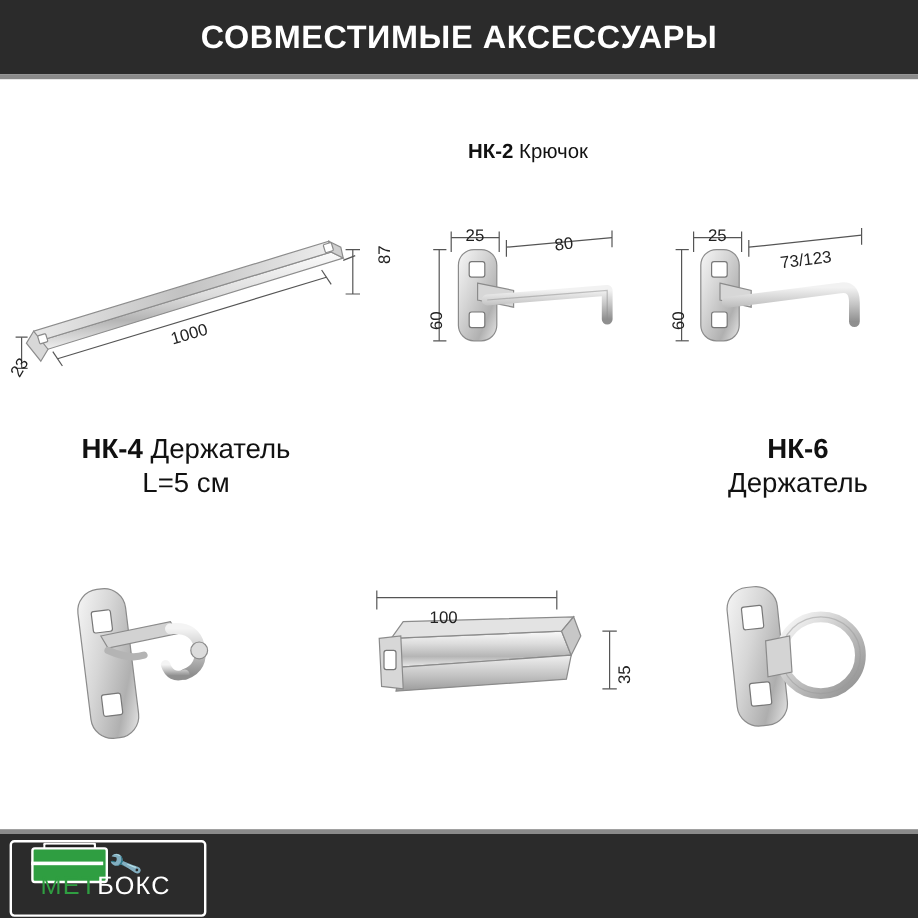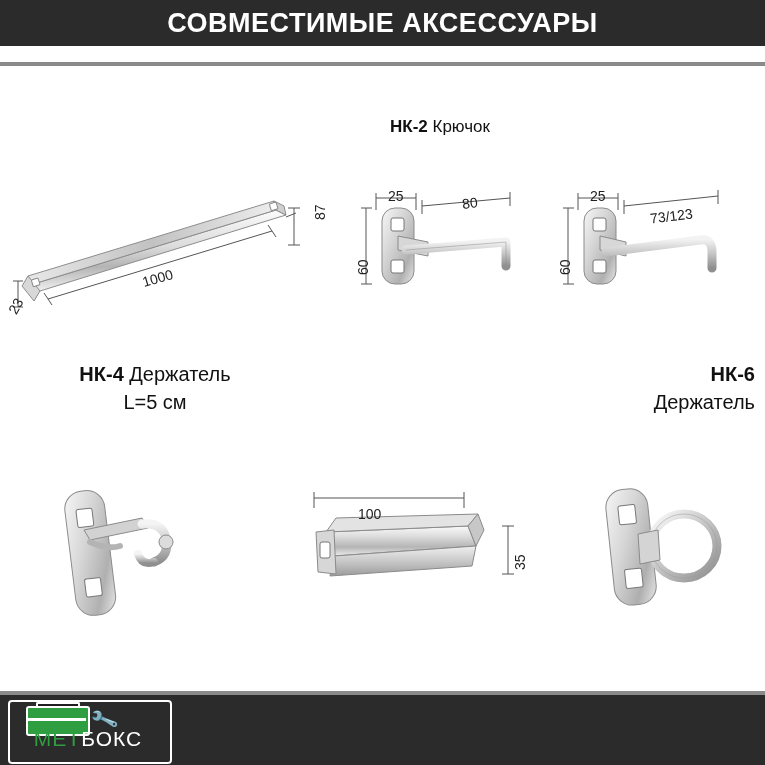--- a/index.html
+++ b/index.html
@@ -19,21 +19,21 @@
     width: 765px;
     height: 765px;
     background: #ffffff;
   }
   
   .header {
     position: absolute;
     left: 0;
     top: 0;
     width: 765px;
-    height: 46px;
+    height: 62px;
     background: #2b2b2b;
     display: flex;
     align-items: center;
     justify-content: center;
   }
   .header-title {
     color: #ffffff;
     font-size: 27px;
     font-weight: bold;
     letter-spacing: 0.5px;
@@ -132,21 +132,21 @@
     position: absolute;
     text-align: center;
     font-size: 17px;
     color: #111111;
     line-height: 22px;
   }
   .item-title .code {
     font-weight: bold;
   }
   .item-title-big {
-    font-size: 20px;
+    font-size: 23px;
     line-height: 28px;
   }
   .dim {
     position: absolute;
     font-size: 14px;
     color: #222222;
     white-space: nowrap;
   }
   .dim-v {
     position: absolute;
@@ -365,21 +365,21 @@
       <rect x="28" y="72" width="10" height="16" rx="2" fill="#ffffff" stroke="#777"></rect>
 
       <line x1="216" y1="56" x2="216" y2="104" stroke="#555" stroke-width="1"></line>
       <line x1="210" y1="56" x2="222" y2="56" stroke="#555" stroke-width="1"></line>
       <line x1="210" y1="104" x2="222" y2="104" stroke="#555" stroke-width="1"></line>
     </svg>
   </div>
   <div class="dim" style="left:358px; top:506px;">100</div>
   <div class="dim-v" style="left:512px; top:570px;">35</div>
 
-  <div class="item-title item-title-big" style="left:575px; top:360px; width:180px;text-align:right;">
+  <div class="item-title item-title-big" style="left:575px; top:360px; width:180px;">
     <div>
       <span class="code">НК-6</span>
     </div>
     <div>Держатель</div>
   </div>
 
   <div style="position:absolute; left:590px; top:480px; width:160px; height:140px;">
     <svg width="160" height="140" viewBox="0 0 160 140">
       <defs>
         <linearGradient id="plate6" x1="0" y1="0" x2="1" y2="1">

